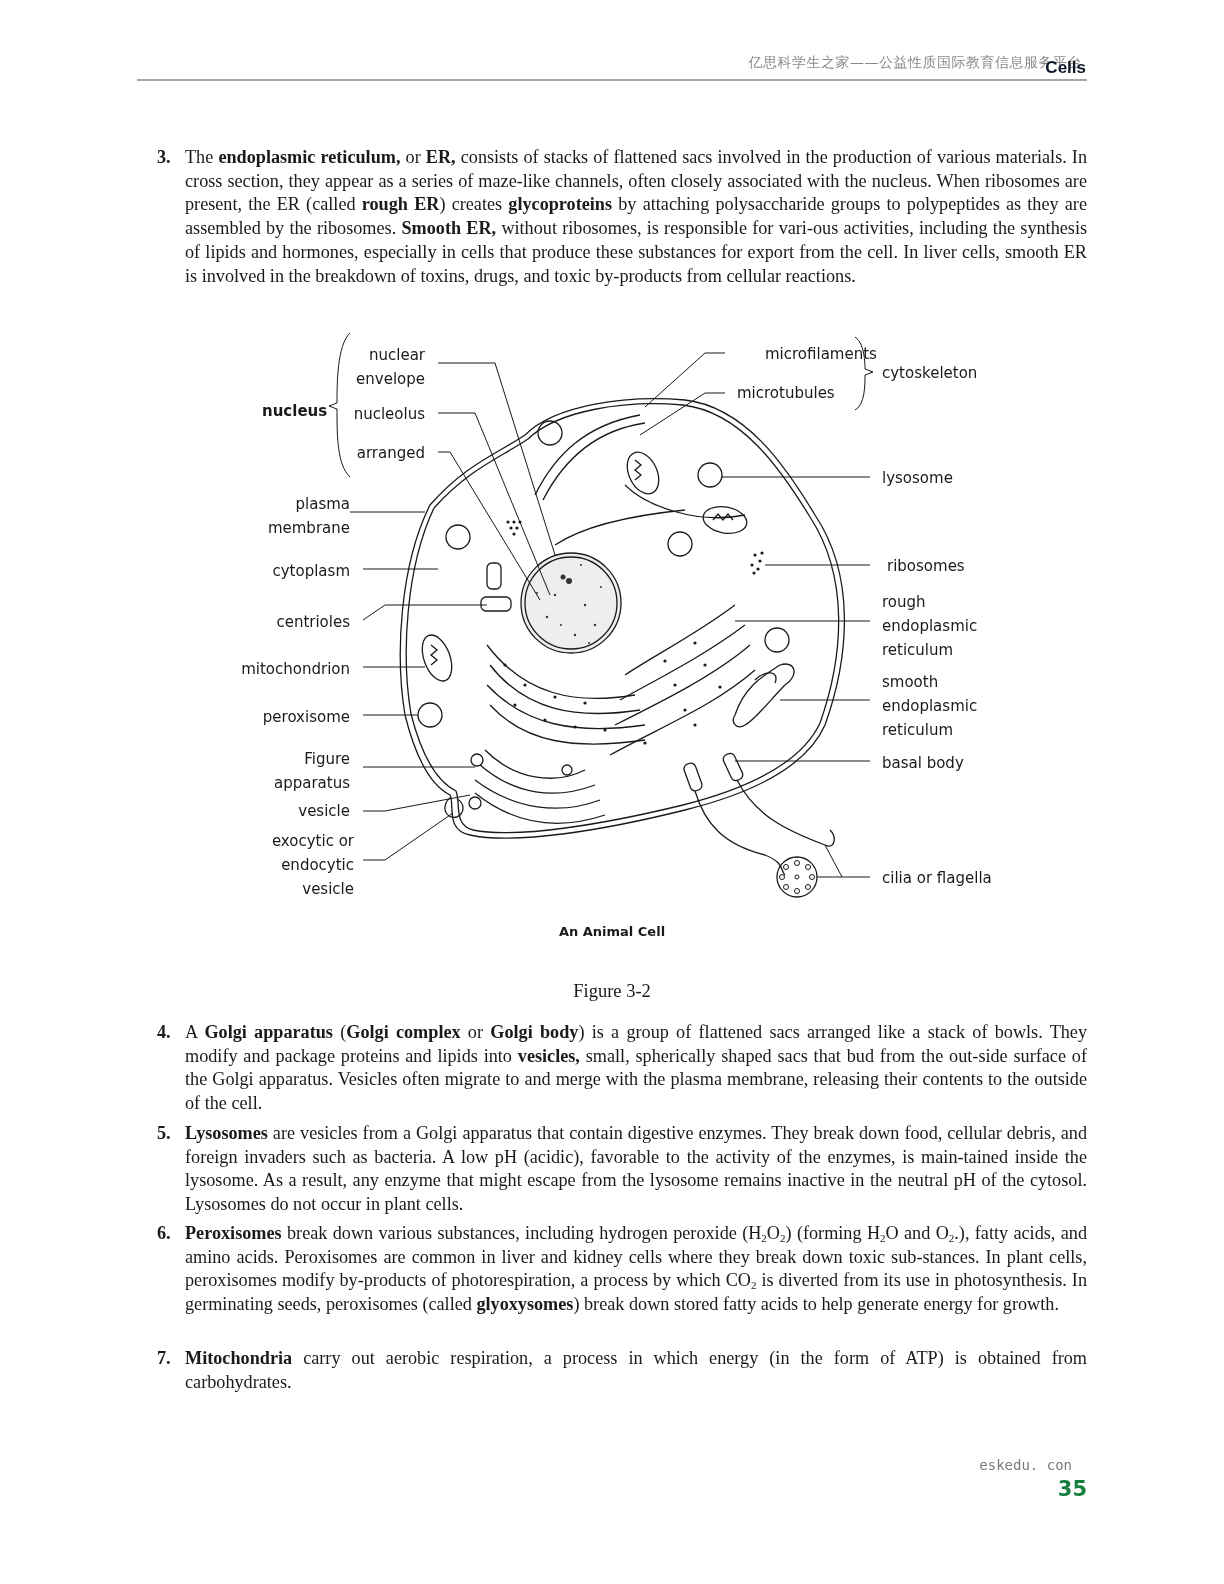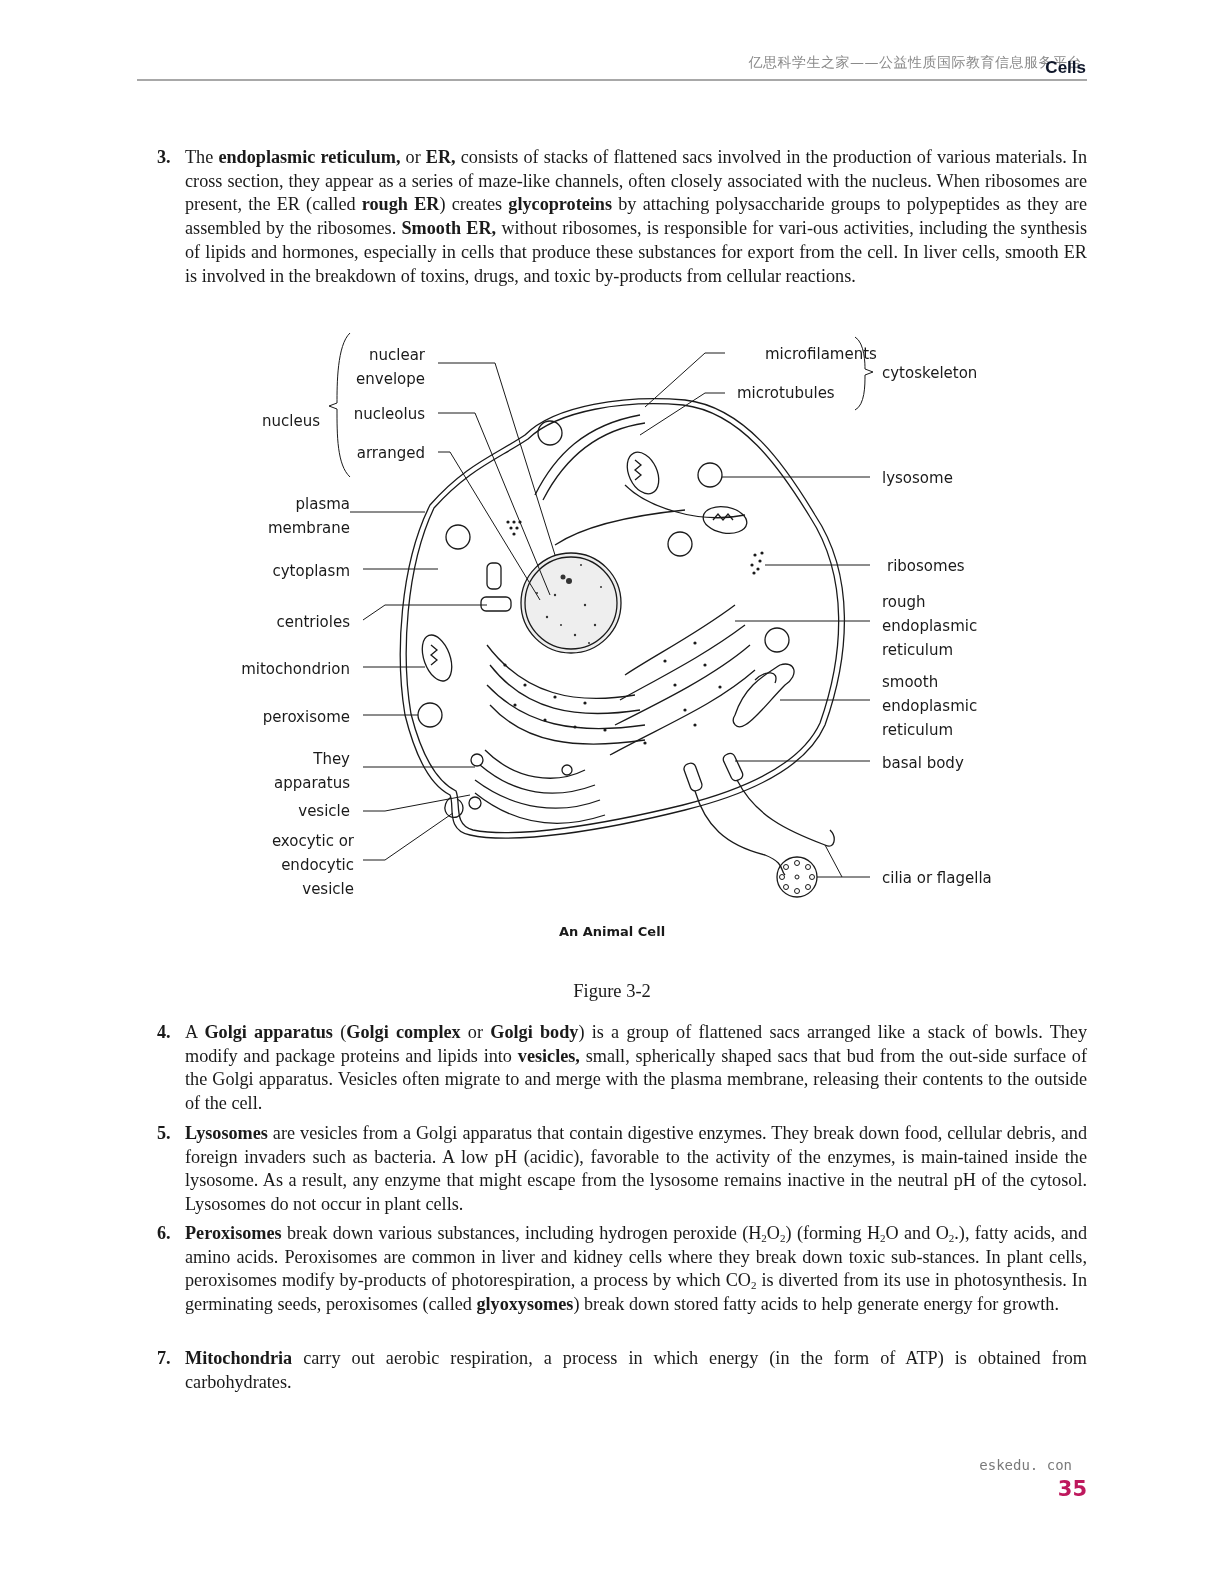--- a/index.html
+++ b/index.html
@@ -11,21 +11,21 @@
   .item .num { position: absolute; left: 0; top: 0; font-weight: bold; }
   .item .body { margin-left: 28px; text-align: justify; }
   .item .body b { font-weight: bold; }
   .figure { position: absolute; left: 225px; top: 325px; width: 790px; height: 580px; }
   .figure svg { width: 790px; height: 580px; }
   .lbl { position: absolute; font-family: "DejaVu Sans", sans-serif; font-size: 15px; line-height: 24px; color: #1a1a1a; }
   .lbl.r { text-align: right; }
   .fig-title { position: absolute; left: 0; width: 1224px; top: 924px; text-align: center; font-family: "DejaVu Sans", sans-serif; font-weight: bold; font-size: 13px; }
   .fig-caption { position: absolute; left: 0; width: 1224px; top: 981px; text-align: center; font-size: 18.5px; }
   .footer-site { position: absolute; right: 152px; top: 1457px; font-family: "DejaVu Sans Mono", monospace; font-size: 14px; color: #7a7a7a; }
-  .page-num { position: absolute; right: 137px; top: 1477px; font-family: "DejaVu Sans", sans-serif; font-weight: bold; font-size: 21px; color: #be185d; }
+  .page-num { position: absolute; right: 137px; top: 1477px; font-family: "DejaVu Sans", sans-serif; font-weight: bold; font-size: 21px; color: #15803d; }
   sub { font-size: 11px; vertical-align: -3px; line-height: 0; }
 </style>
 </head>
 <body>
 
 <div class="header-watermark">亿思科学生之家——公益性质国际教育信息服务平台</div>
 <div class="header-title">Cells</div>
 <div class="header-rule"></div>
 
 <div class="item" style="top:146px;">
@@ -176,32 +176,32 @@
       <path d="M540,240 L645,240"></path>
       <path d="M510,296 L645,296"></path>
       <path d="M555,375 L645,375"></path>
       <path d="M510,436 L645,436"></path>
       <path d="M600,520 L617,552 L645,552"></path>
       <path d="M592,552 L617,552"></path>
     </g>
   </svg>
 
   
-  <div class="lbl" style="left:37px; top:84px;">nucleus</div>
+  <div class="lbl" style="left:37px; top:74px;font-weight:bold;">nucleus</div>
   <div class="lbl r" style="left:100px; width:100px; top:18px; white-space:pre-line;">nuclear
 envelope</div>
   <div class="lbl r" style="left:100px; width:100px; top:77px;">nucleolus</div>
   <div class="lbl r" style="left:100px; width:100px; top:116px;">arranged</div>
   <div class="lbl r" style="left:0px; width:125px; top:167px; white-space:pre-line;">plasma
 membrane</div>
   <div class="lbl r" style="left:0px; width:125px; top:234px;">cytoplasm</div>
   <div class="lbl r" style="left:0px; width:125px; top:285px;">centrioles</div>
   <div class="lbl r" style="left:0px; width:125px; top:332px;">mitochondrion</div>
   <div class="lbl r" style="left:0px; width:125px; top:380px;">peroxisome</div>
-  <div class="lbl r" style="left:0px; width:125px; top:422px; white-space:pre-line;">They
+  <div class="lbl r" style="left:0px; width:125px; top:422px; white-space:pre-line;">Figure
 apparatus</div>
   <div class="lbl r" style="left:0px; width:125px; top:474px;">vesicle</div>
   <div class="lbl r" style="left:4px; width:125px; top:504px; white-space:pre-line;text-align:right;">exocytic or
 endocytic
 vesicle</div>
 
   
   <div class="lbl" style="left:512px; top:17px;margin-left:28px;">microfilaments</div>
   <div class="lbl" style="left:512px; top:56px;">microtubules</div>
   <div class="lbl" style="left:657px; top:36px;">cytoskeleton</div>

